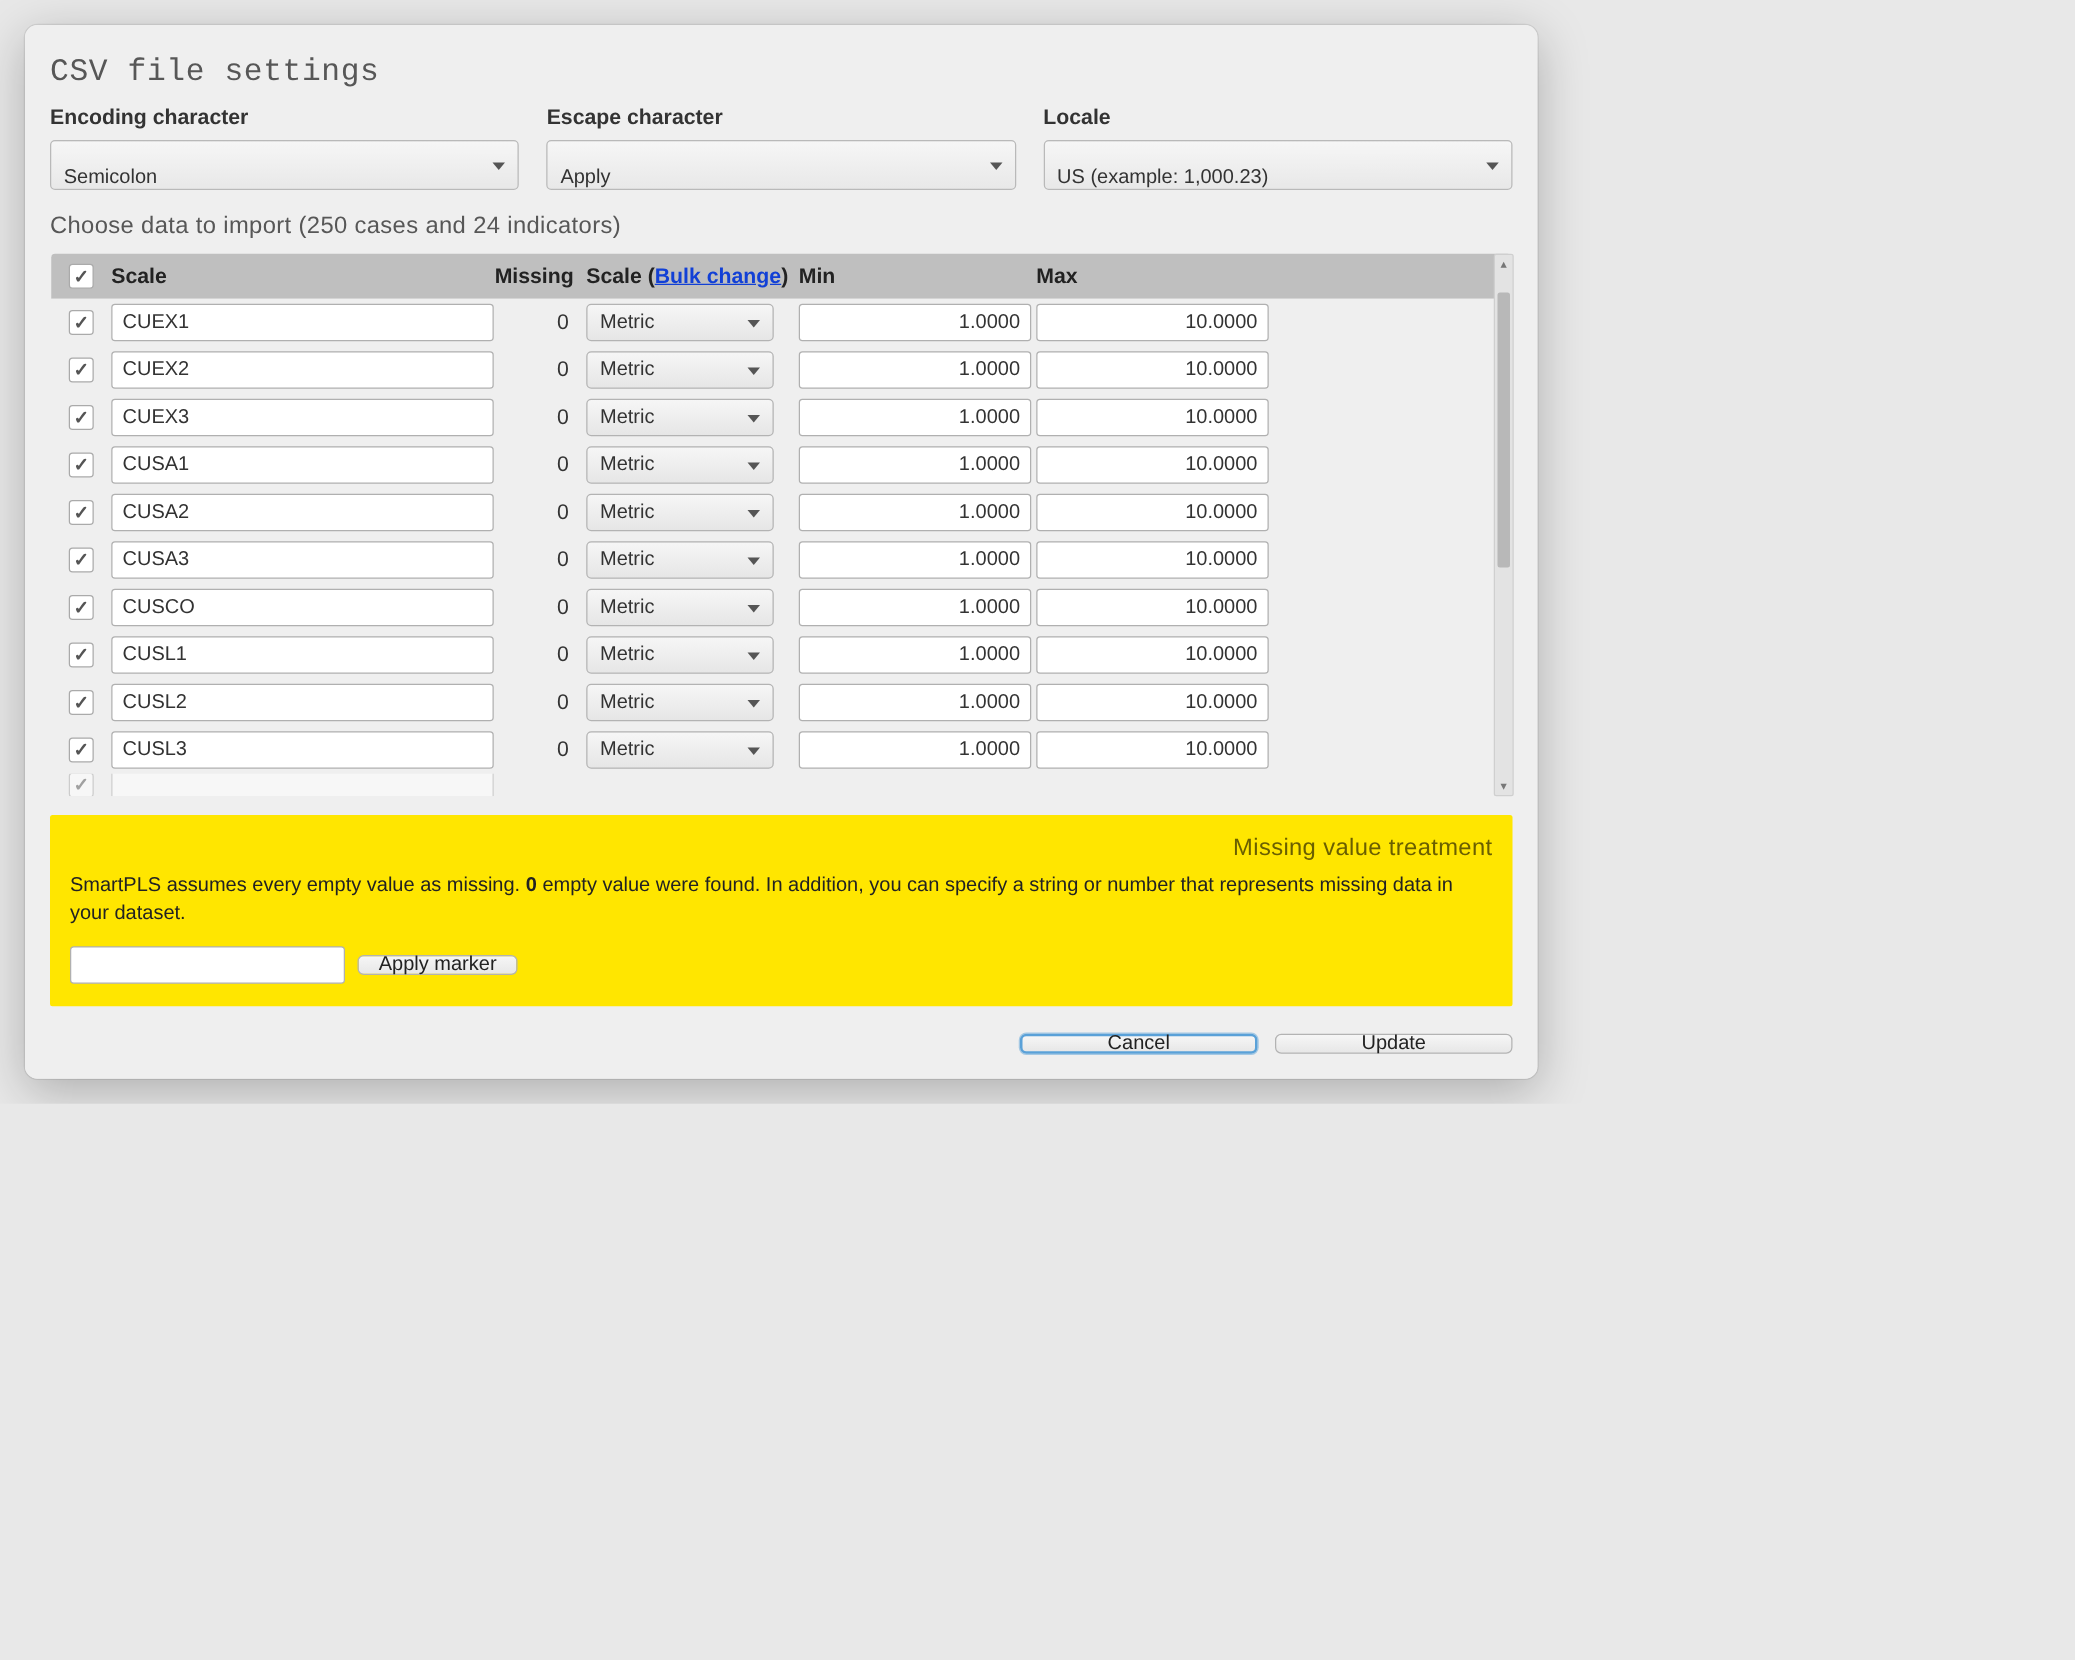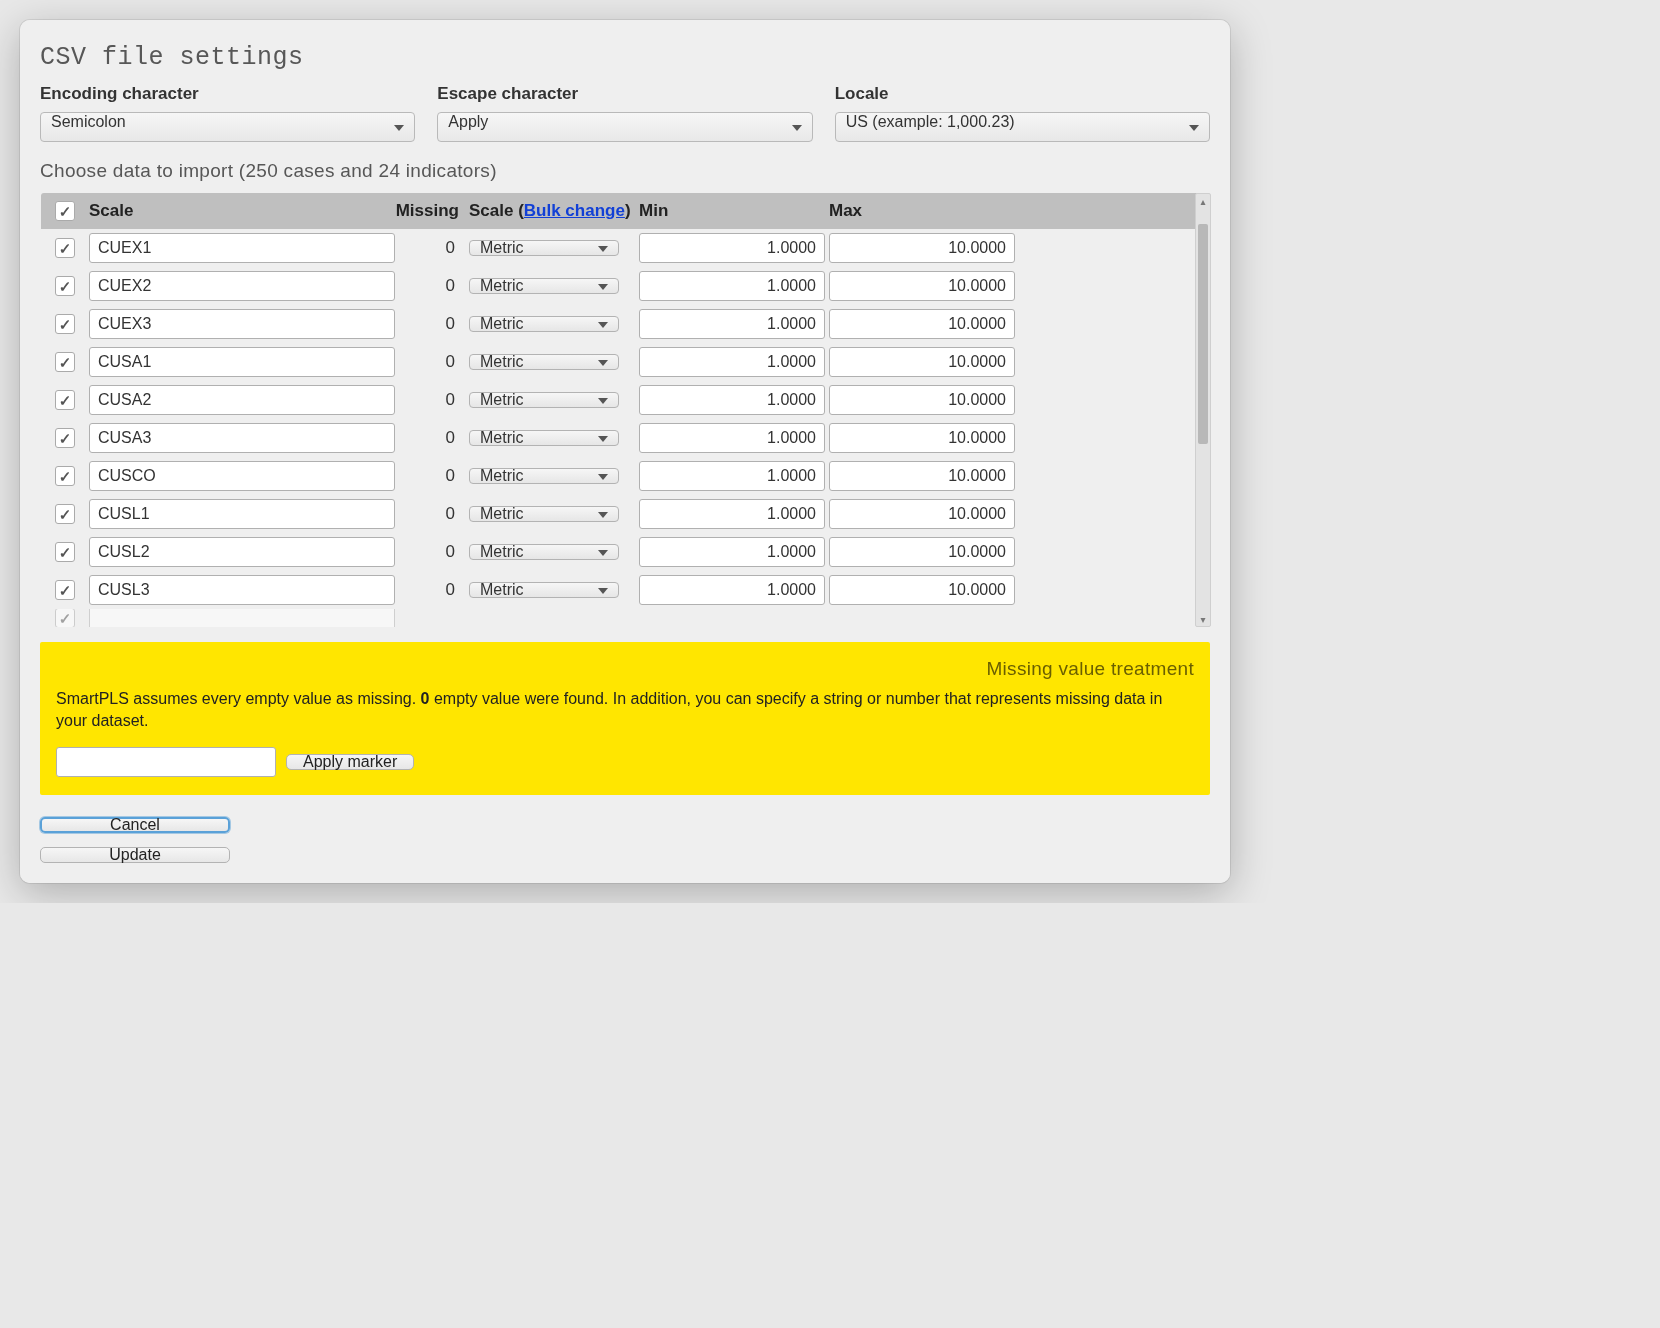--- a/index.html
+++ b/index.html
@@ -30,23 +30,23 @@
 .dot.red { background:#ff5f57; border:1px solid rgba(0,0,0,.08);}
 .dot.grey { background:#dcdcdc; border:1px solid rgba(0,0,0,.1);}
 .dot.green { background:#28c840; border:1px solid rgba(0,0,0,.08);}
 .titlebar .title { flex:1; text-align:center; font-weight:600; font-size:17px; color:#1a1a1a;}
 .content { padding: 15px 20px 20px 20px; background:#efefef;}
 .section-title { font-family: Liberation Mono, monospace; letter-spacing:0.5px; font-size:25px; color:#575757; font-weight:400; margin: 8px 0 12px 0;}
 .setting-row { display:flex; gap: 22px; margin-bottom: 18px;}
 .setting-col { flex:1; display:flex; flex-direction:column; gap:4px;}
 .label { font-size:17px; font-weight:600; color:#333; margin-bottom:4px;}
 .select {
-  height:30px; background:linear-gradient(#f6f6f6,#e8e8e8);
+  height:40px; background:linear-gradient(#f6f6f6,#e8e8e8);
   border:1px solid #b9b9b9; border-radius:4px; padding:0 26px 0 10px;
-  font-size:16px; color:#333; display:flex; align-items:flex-start; position:relative;
+  font-size:16px; color:#333; display:flex; align-items:flex-end; position:relative;
   cursor:pointer;
 }
 .select::after {
   content:""; position:absolute; right:10px; top:50%; margin-top:-2px;
   border-left:5px solid transparent; border-right:5px solid transparent;
   border-top:6px solid #555;
 }
 .static-val { font-size:17px; color:#333; padding-top:4px;}
 .import-line { font-family: "Eurostile","Arial Narrow",Arial,sans-serif; letter-spacing:0.3px; font-size:19px; color:#575757; margin: 4px 0 10px 0;}
 
@@ -75,21 +75,21 @@
 }
 .chk.checked::after {
   content:"✓"; font-size:15px; color:#555; font-weight:bold; line-height:1;
 }
 .txt-input {
   height:30px; background:#fff; border:1px solid #b0b0b0; border-radius:3px;
   padding:0 8px; font-size:16px; color:#333; width:100%;
 }
 .txt-input.right { text-align:right;}
 .scale-select {
-  height:16px; width:150px; background:linear-gradient(#f6f6f6,#e6e6e6);
+  height:30px; width:150px; background:linear-gradient(#f6f6f6,#e6e6e6);
   border:1px solid #b3b3b3; border-radius:4px; padding:0 26px 0 10px;
   font-size:16px; color:#333; display:flex; align-items:center; position:relative;
   cursor:pointer;
 }
 .scale-select::after {
   content:""; position:absolute; right:10px; top:50%; margin-top:-2px;
   border-left:5px solid transparent; border-right:5px solid transparent;
   border-top:6px solid #555;
 }
 .missing-cell { text-align:right; width:60px; font-size:17px;}
@@ -115,21 +115,21 @@
 .yellow-box .yb-text { font-size:16px; line-height:1.4;}
 .yellow-box .yb-text b { font-weight:700;}
 .marker-row { display:flex; gap:10px; align-items:center; margin-top:14px;}
 .marker-row .txt-input { width:220px;}
 .btn {
   height:16px; padding:0 16px; background:linear-gradient(#f6f6f6,#e7e7e7);
   border:1px solid #b3b3b3; border-radius:5px; font-size:16px; color:#222;
   cursor:pointer; display:inline-flex; align-items:center; justify-content:center;
 }
 .btn.primary-focus { border:2px solid #5aa1d8; box-shadow:0 0 0 1px rgba(90,161,216,.5);}
-.footer { display:flex; justify-content:flex-end; gap:14px; margin-top:22px;flex-direction:column;}
+.footer { display:flex; justify-content:flex-end; gap:14px; margin-top:22px;}
 .footer .btn { width:190px;}
 
 .row-partial { opacity:.5; height:18px; overflow:hidden;}
 </style>
 </head>
 <body>
 
 <div class="window">
 
 

